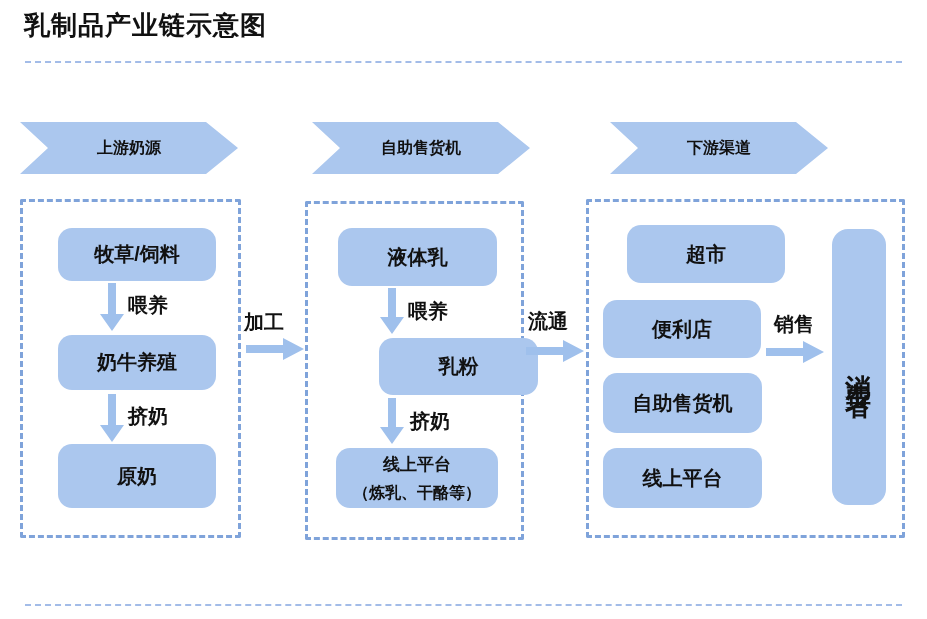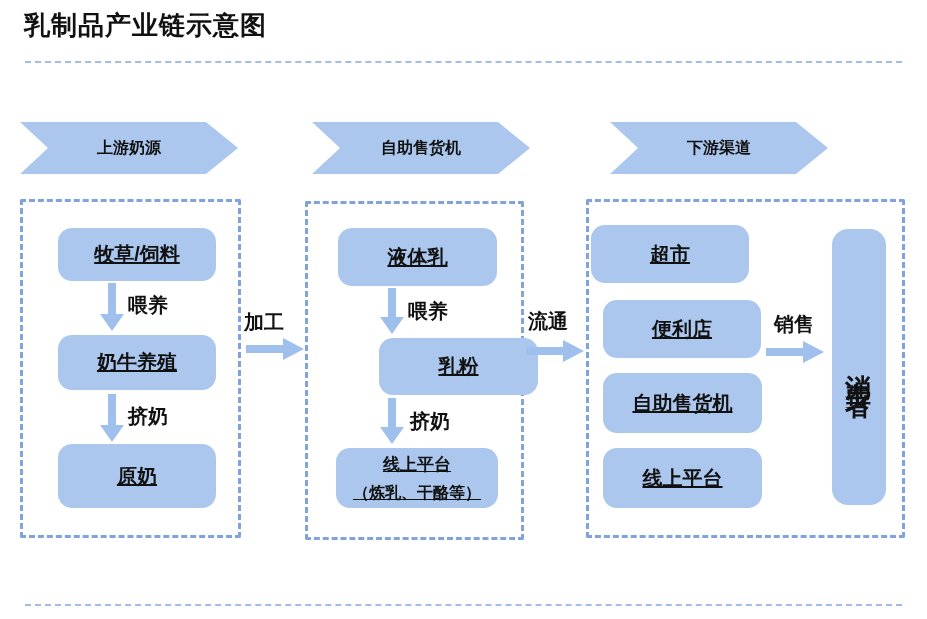--- a/index.html
+++ b/index.html
@@ -65,21 +65,20 @@
     background: #abc7ee;
     border-radius: 14px;
     display: flex;
     flex-direction: column;
     align-items: center;
     justify-content: center;
     font-size: 20px;
     font-weight: bold;
     color: #111111;
     text-align: center;
-    text-decoration: underline;
   }
   .node .sub { font-size: 16px; font-weight: bold; margin-top: 7px; }
   .node.two-line { font-size: 17px; }
 
   .flow-label {
     position: absolute;
     font-size: 20px;
     font-weight: bold;
     color: #111111;
     white-space: nowrap;
@@ -151,21 +150,21 @@
   <div class="node two-line" style="left:336px; top:448px; width:162px; height:60px;">
     <span>线上平台</span>
     <span class="sub">（炼乳、干酪等）</span>
   </div>
 
   <div class="flow-label" style="left:528px; top:308px;">流通</div>
   <svg class="arrow-svg" style="left:526px; top:339px;" width="58" height="24" viewBox="0 0 58 24">
     <path class="arrow-fill" d="M0 8h37V1l21 11-21 11v-7H0z"></path>
   </svg>
 
-  <div class="node" style="left:591px; top:225px; width:158px; height:58px;">超市</div>
+  <div class="node" style="left:627px; top:225px; width:158px; height:58px;">超市</div>
   <div class="node" style="left:603px; top:300px; width:158px; height:58px;">便利店</div>
   <div class="node" style="left:603px; top:373px; width:159px; height:60px;">自助售货机</div>
   <div class="node" style="left:603px; top:448px; width:159px; height:60px;">线上平台</div>
 
   <div class="flow-label" style="left:774px; top:311px;">销售</div>
   <svg class="arrow-svg" style="left:766px; top:340px;" width="58" height="24" viewBox="0 0 58 24">
     <path class="arrow-fill" d="M0 8h37V1l21 11-21 11v-7H0z"></path>
   </svg>
 
   <div class="consumer-node">消费者</div>

